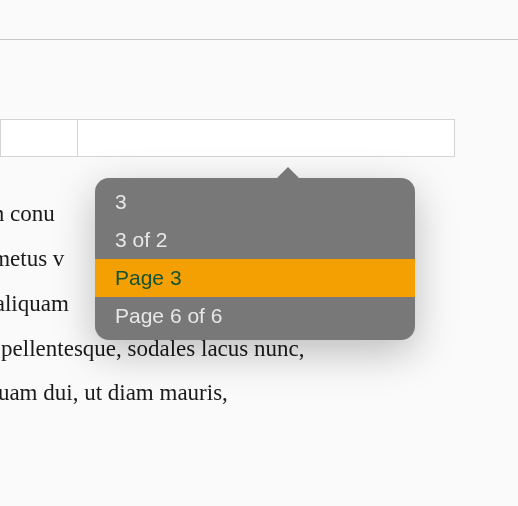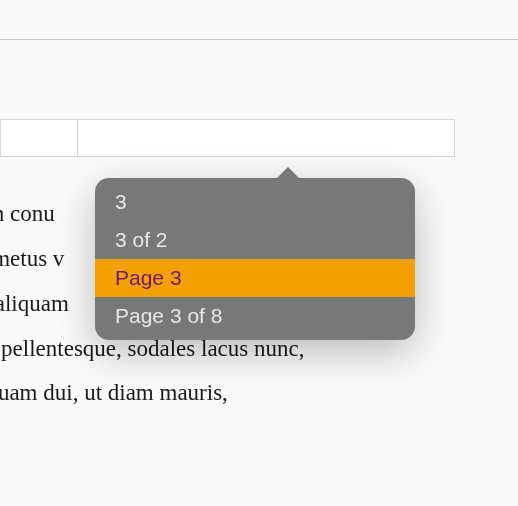--- a/index.html
+++ b/index.html
@@ -69,21 +69,21 @@
       border-bottom: 13px solid #787878;
     }
     .popover-item {
       padding: 7px 20px;
       font-size: 21px;
       color: #e8e8e8;
       cursor: pointer;
     }
     .popover-item.selected {
       background: #f4a002;
-      color: #701a75;
+      color: #14532d;
     }
   </style>
 </head>
 <body>
 
 <div class="toolbar-border"></div>
 
 <div class="field-container">
   <div class="field-left"></div>
   <div class="field-right"></div>
@@ -95,14 +95,14 @@
   <div>s aliquam</div>
   <div>is pellentesque, sodales lacus nunc,</div>
   <div>iquam dui, ut diam mauris,</div>
 </div>
 
 <div class="popover">
   <div class="popover-arrow"></div>
   <div class="popover-item">3</div>
   <div class="popover-item">3 of 2</div>
   <div class="popover-item selected">Page 3</div>
-  <div class="popover-item">Page 3 of 8</div>
+  <div class="popover-item">Page 6 of 6</div>
 </div>
 
 </body></html>

